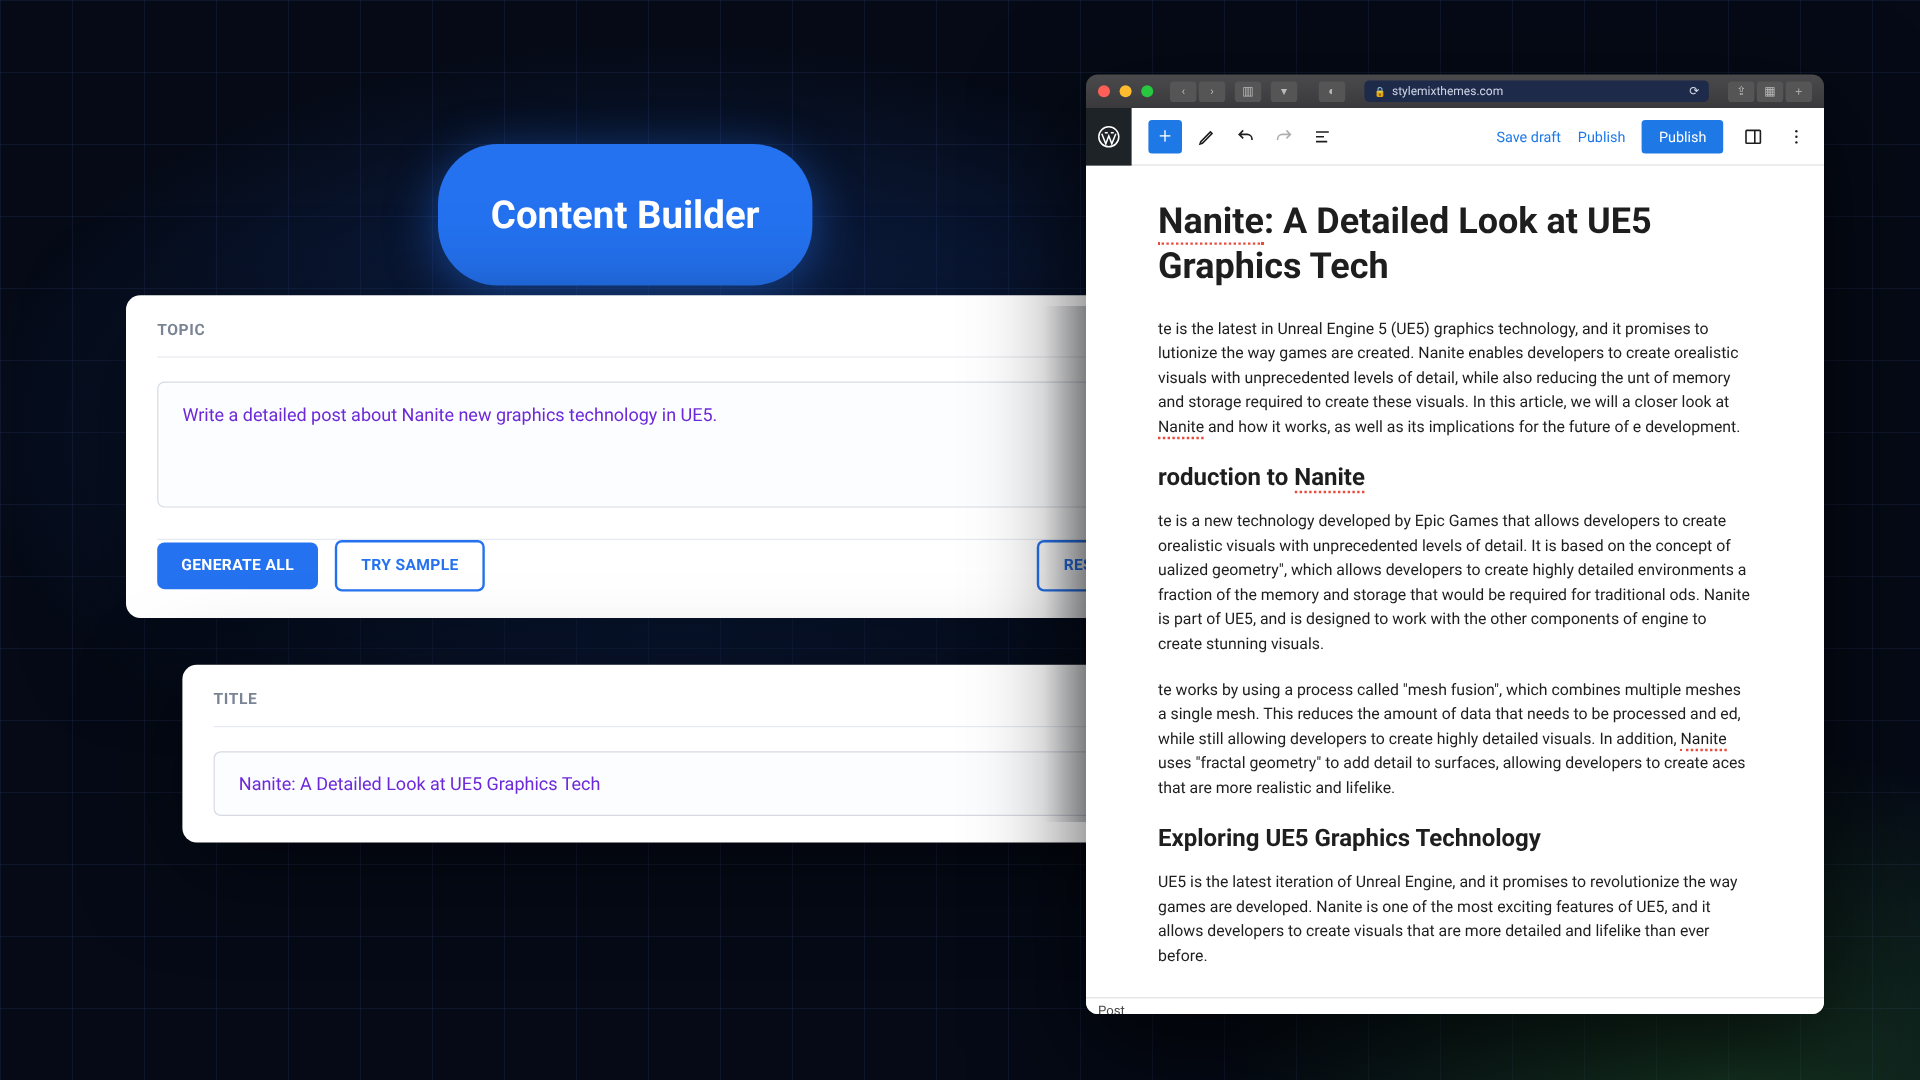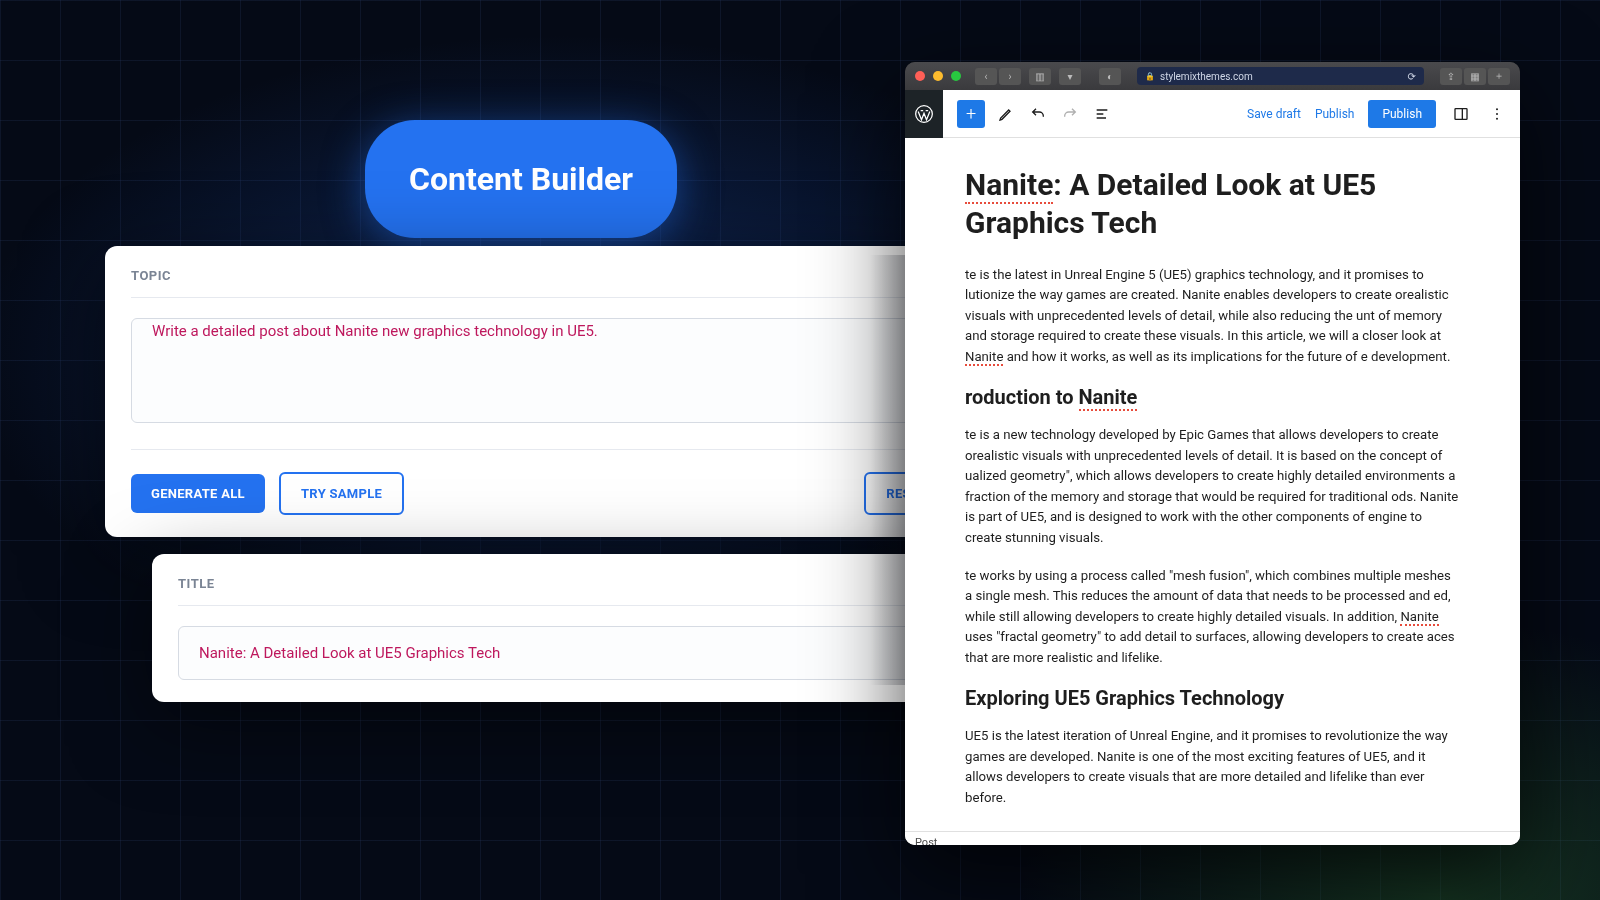--- a/index.html
+++ b/index.html
@@ -9,24 +9,24 @@
   .stage { position:absolute; inset:0; }
 
   
   .badge { position:absolute; left:365px; top:120px; background:#2472f0; color:#fff; font-size:32px; font-weight:700; padding:40px 44px; border-radius:50px; box-shadow:0 8px 40px rgba(36,114,240,.5); }
 
   
   .panel { position:absolute; background:#fff; border-radius:12px; box-shadow:0 20px 80px rgba(0,0,0,.5); padding:22px 26px; }
   .panel-topic { left:105px; top:246px; width:870px; }
   .panel-title { left:105px; top:554px; width:870px;margin-left:47px; }
   .section-label { color:#7a8494; font-size:13px; font-weight:700; letter-spacing:.5px; border-bottom:1px solid #e6e9ef; padding-bottom:14px; margin-bottom:20px; }
-  .textbox { width:100%; border:1px solid #d6dbe3; border-radius:6px; background:#fcfdfe; padding:3px 20px; color:#be185d; font-size:15px; }
+  .textbox { width:100%; border:1px solid #d6dbe3; border-radius:6px; background:#fcfdfe; padding:18px 20px; color:#6d28d9; font-size:15px; }
   .topic-box { height:105px; resize:none; font-family:inherit; }
   .title-box { height:54px; display:flex; align-items:center; }
-  .btn-row { display:flex; gap:14px; margin-top:22px; padding-top:22px; border-top:1px solid #e6e9ef; align-items:center; }
+  .btn-row { display:flex; gap:14px; margin-top:22px; border-top:1px solid #e6e9ef; align-items:center; }
   .btn { font-size:13px; font-weight:700; padding:12px 20px; border-radius:6px; cursor:pointer; letter-spacing:.3px; }
   .btn-primary { background:#2472f0; color:#fff; border:none; }
   .btn-outline { background:#fff; color:#2472f0; border:2px solid #2472f0; }
   .btn-reset { background:#fff; color:#2472f0; border:2px solid #2472f0; margin-left:auto; }
   .gradient-edge { position:absolute; top:255px; left:870px; width:110px; height:430px; background:linear-gradient(90deg,rgba(255,255,255,0),rgba(10,15,30,.45) 60%,rgba(10,15,30,.0)); pointer-events:none; }
 
   
   .browser { position:absolute; left:905px; top:62px; width:615px; border-radius:10px; overflow:hidden; box-shadow:0 30px 90px rgba(0,0,0,.7); background:#2b2b2b; }
   .bchrome { height:28px; background:linear-gradient(#4a4a4d,#3a3a3d); display:flex; align-items:center; padding:0 10px; gap:8px; }
   .tlight { width:10px; height:10px; border-radius:50%; }

